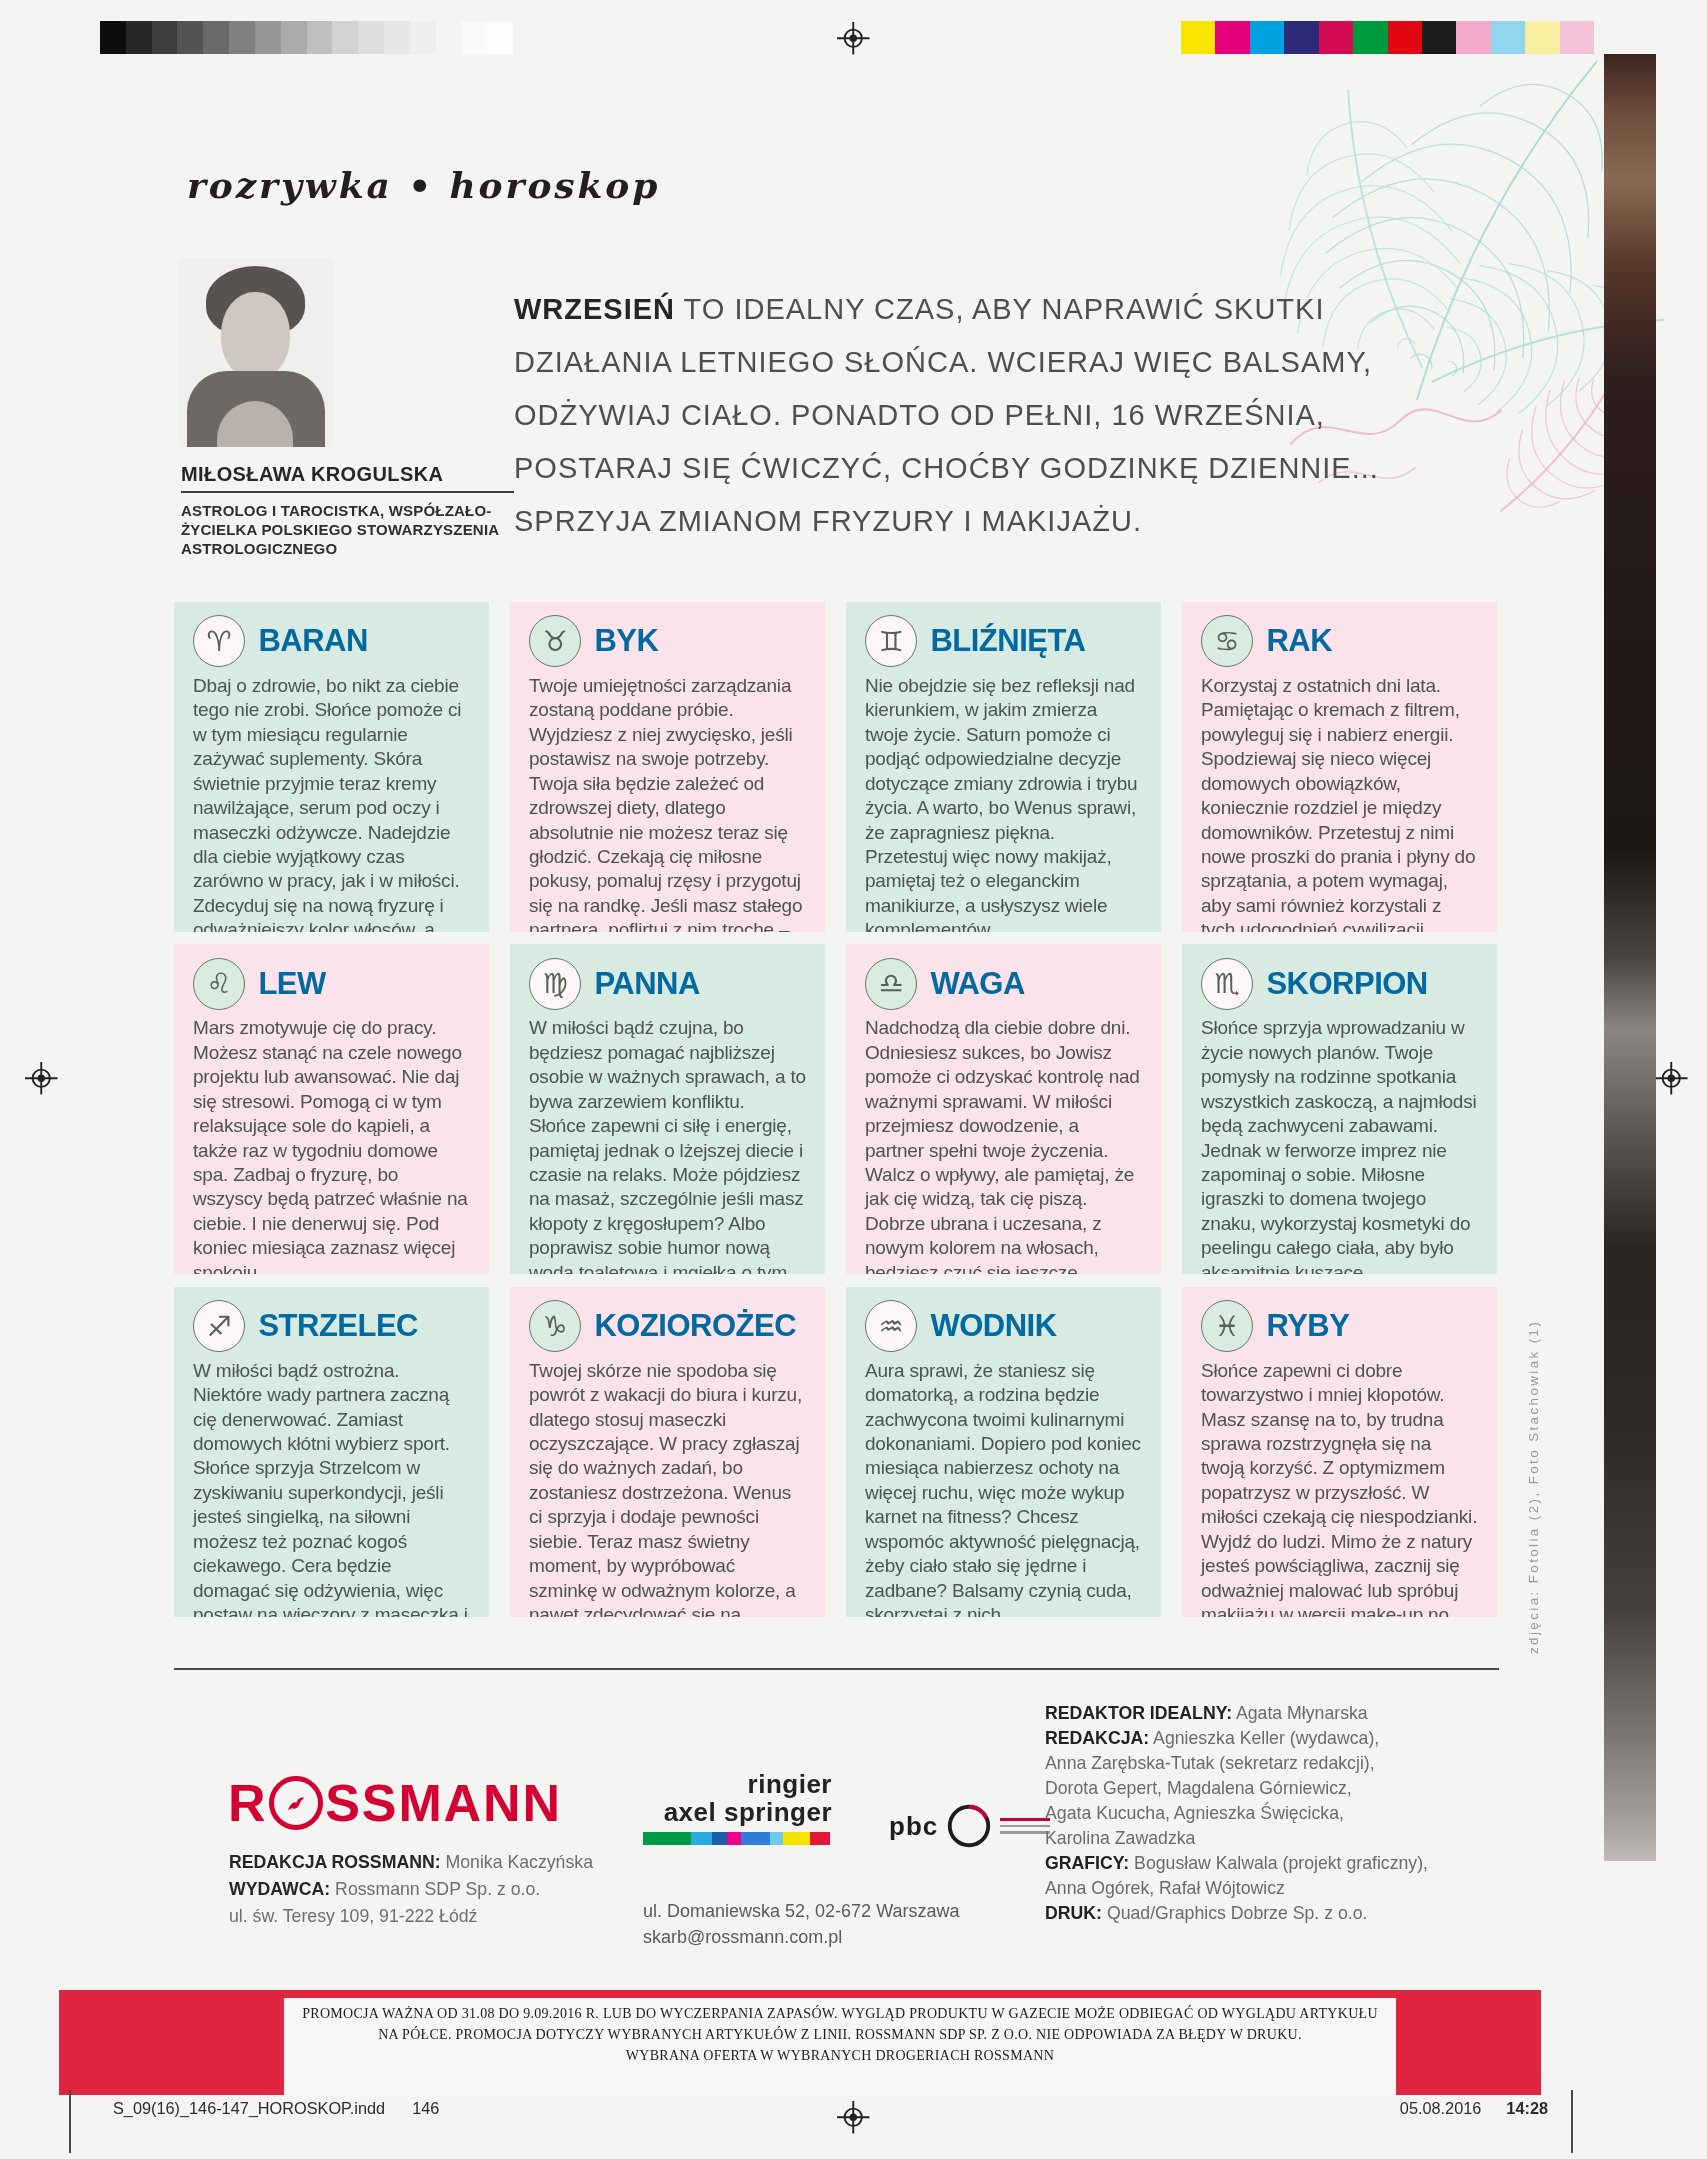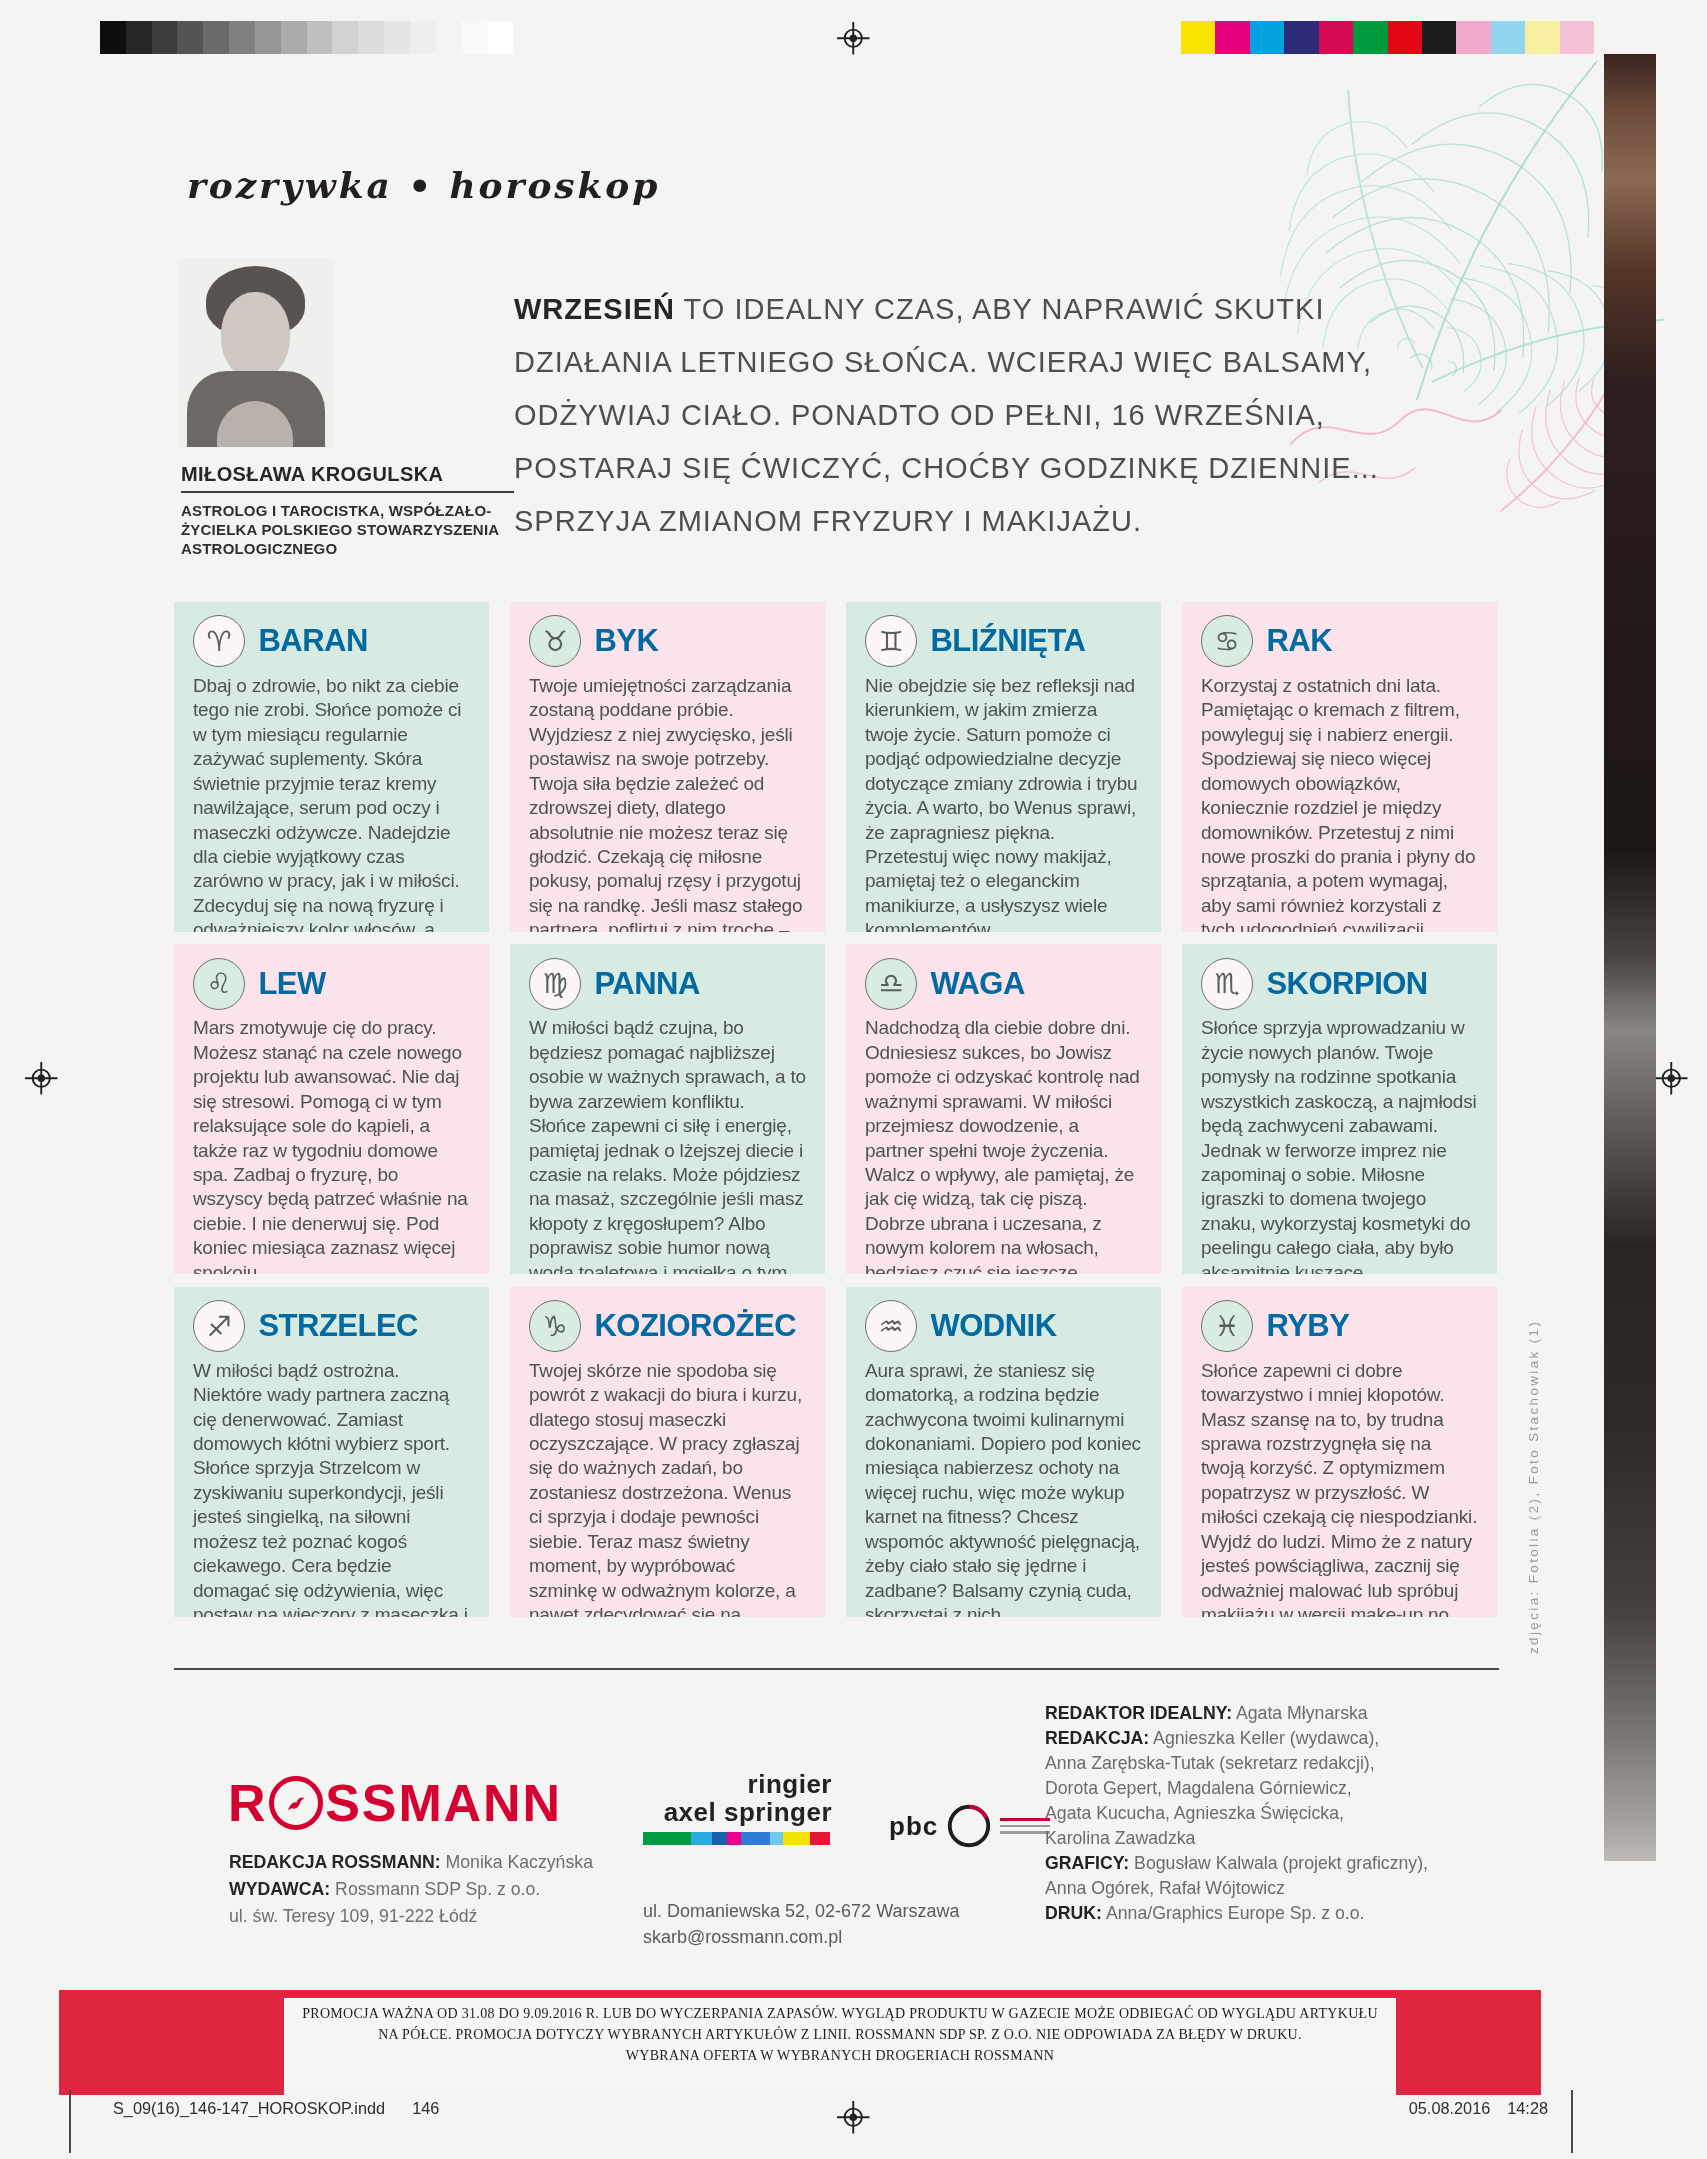--- a/index.html
+++ b/index.html
@@ -77,21 +77,21 @@
   .promo{position:absolute;left:59px;top:1990px;width:1482px;height:105px;background:#e02540;}
   .promo-window{position:absolute;left:225px;right:145px;top:7.6px;bottom:0;background:#f6f6f4;
     display:flex;flex-direction:column;align-items:center;padding-top:5px;box-sizing:border-box;}
   .promo-line{font-family:"Liberation Serif",serif;font-size:14px;line-height:21px;
     color:#1d1d1d;letter-spacing:0.3px;white-space:nowrap;}
   
   .print-info{position:absolute;left:0;top:2099px;width:1707px;font-size:16.3px;color:#2d2d2d;}
   .pi-left{position:absolute;left:113px;top:0;}
   .pi-page{margin-left:27px;}
   .pi-right{position:absolute;right:159px;top:0;}
-  .pi-time{margin-left:17px;}
+  .pi-time{margin-left:25px;font-weight:bold;}
   .tick{position:absolute;width:1.9px;height:63px;background:#4a4a4a;}
 </style>
 </head>
 <body>
 
 <div class="page">
 
   <div class="calbar" id="graybar">
       <div class="cell" style="background: rgb(13, 13, 13); flex: 1 1 0%;"></div>
       <div class="cell" style="background: rgb(38, 38, 38); flex: 1 1 0%;"></div>
@@ -389,21 +389,21 @@
 
   <div class="credits">
     <div class="cr-line"><span class="cr-label">REDAKTOR IDEALNY:</span><span> Agata Młynarska</span></div>
     <div class="cr-line"><span class="cr-label">REDAKCJA:</span><span> Agnieszka Keller (wydawca),</span></div>
     <div class="cr-line"><span class="cr-label"></span><span>Anna Zarębska-Tutak (sekretarz redakcji),</span></div>
     <div class="cr-line"><span class="cr-label"></span><span>Dorota Gepert, Magdalena Górniewicz,</span></div>
     <div class="cr-line"><span class="cr-label"></span><span>Agata Kucucha, Agnieszka Święcicka,</span></div>
     <div class="cr-line"><span class="cr-label"></span><span>Karolina Zawadzka</span></div>
     <div class="cr-line"><span class="cr-label">GRAFICY:</span><span> Bogusław Kalwala (projekt graficzny),</span></div>
     <div class="cr-line"><span class="cr-label"></span><span>Anna Ogórek, Rafał Wójtowicz</span></div>
-    <div class="cr-line"><span class="cr-label">DRUK:</span><span> Anna/Graphics Europe Sp. z o.o.</span></div>
+    <div class="cr-line"><span class="cr-label">DRUK:</span><span> Quad/Graphics Dobrze Sp. z o.o.</span></div>
   </div>
 
   <div class="promo">
     <div class="promo-window">
       <div class="promo-line">PROMOCJA WAŻNA OD 31.08 DO 9.09.2016 R. LUB DO WYCZERPANIA ZAPASÓW. WYGLĄD PRODUKTU W GAZECIE MOŻE ODBIEGAĆ OD WYGLĄDU ARTYKUŁU</div>
       <div class="promo-line">NA PÓŁCE. PROMOCJA DOTYCZY WYBRANYCH ARTYKUŁÓW Z LINII. ROSSMANN SDP SP. Z O.O. NIE ODPOWIADA ZA BŁĘDY W DRUKU.</div>
       <div class="promo-line">WYBRANA OFERTA W WYBRANYCH DROGERIACH ROSSMANN</div>
     </div>
   </div>
 

